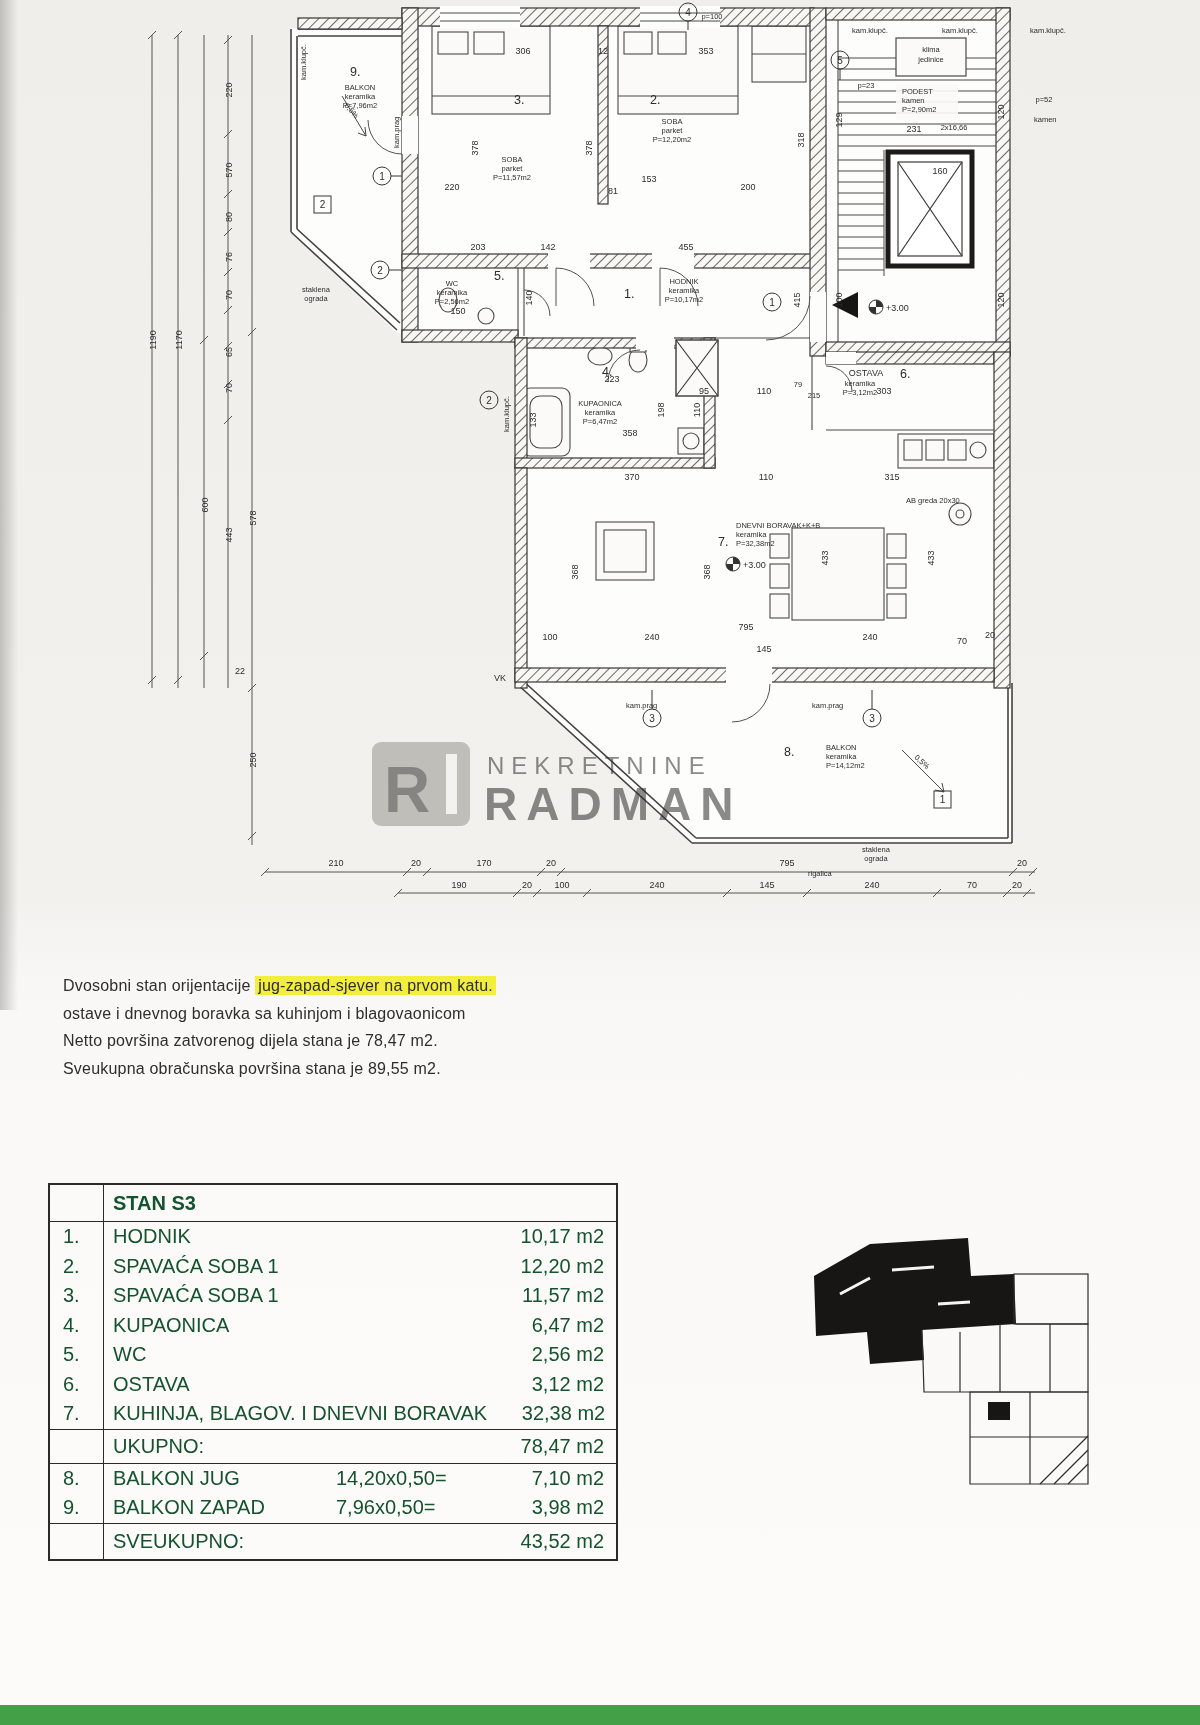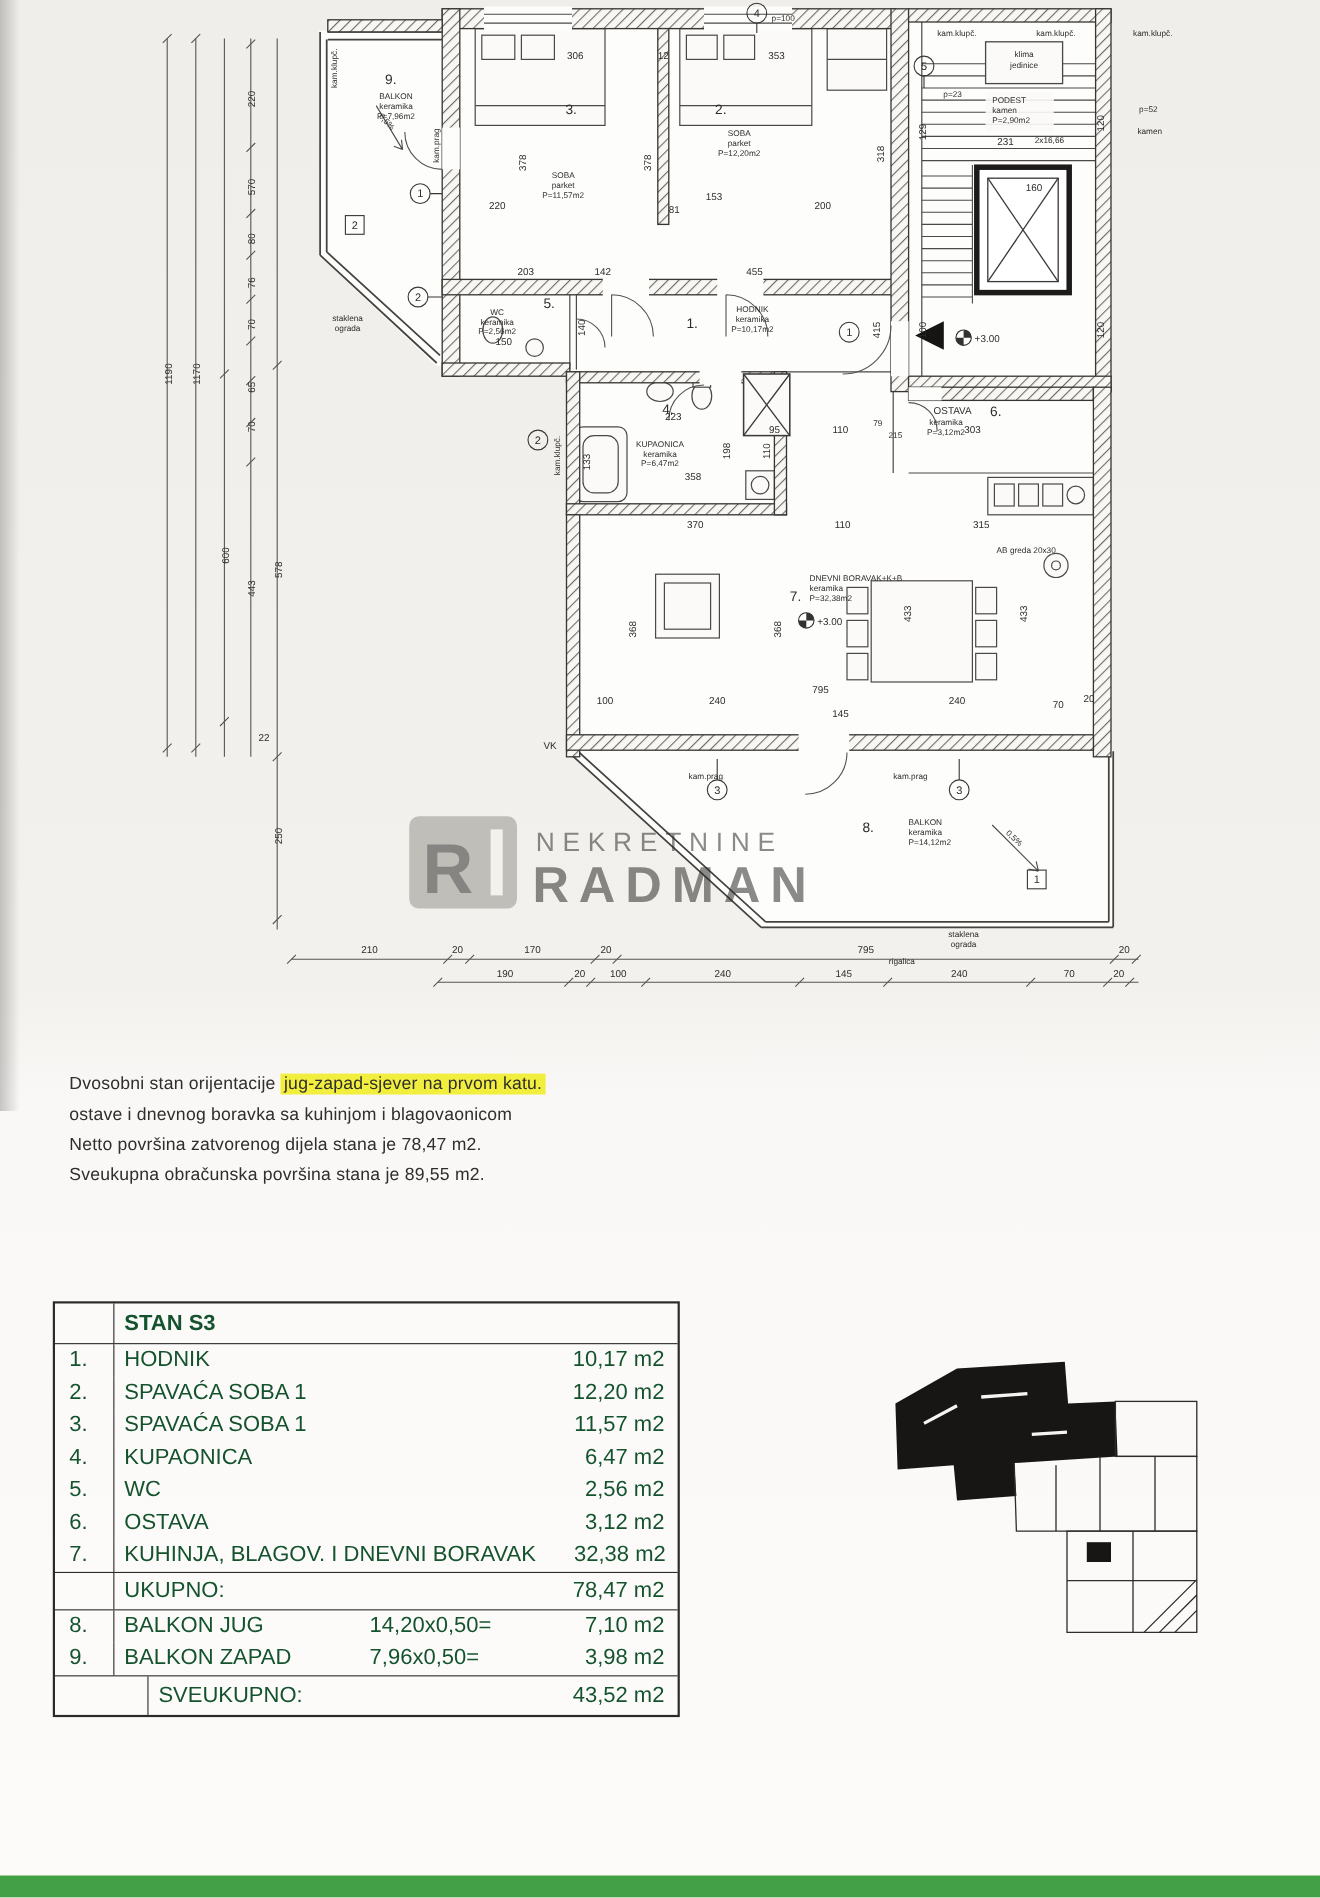--- a/index.html
+++ b/index.html
@@ -19,21 +19,21 @@
   .rn{font-size:12.5px;}
   .ax{font-size:10px;text-anchor:middle;}
   .desc{position:absolute;left:63px;top:972px;font-size:16px;line-height:27.6px;
         color:#2f2e2c;letter-spacing:.2px;}
   .hl{background:#f2ee3e;padding:1px 3px;}
   .tbl{position:absolute;left:48px;top:1183px;width:566px;border:2.2px solid #2b2a28;
        color:#14532d;font-size:20px;background:rgba(255,255,255,.25);}
   .trow{display:flex;align-items:center;height:29.5px;}
   .thead{height:36px;font-weight:bold;border-bottom:1.8px solid #2b2a28;}
   .sub{border-top:1.8px solid #2b2a28;border-bottom:1.8px solid #2b2a28;height:33px;align-items:center;}
-  .tot{border-top:1.8px solid #2b2a28;height:35px;padding-left:31px;}
+  .tot{border-top:1.8px solid #2b2a28;height:35px;}
   .c-num{width:54px;flex:none;padding-left:13px;box-sizing:border-box;align-self:stretch;
          display:flex;align-items:center;border-right:1.6px solid #2b2a28;}
   .c-name{flex:1;padding-left:9px;white-space:nowrap;}
   .c-calc{width:150px;text-align:left;flex:none;}
   .c-val{width:118px;flex:none;text-align:right;padding-right:12px;}
   .keyplan{position:absolute;left:800px;top:1232px;}
   .footer-bar{position:absolute;left:0;bottom:0;width:100%;height:20px;background:#43a047;}
 </style>
 </head>
 <body>

